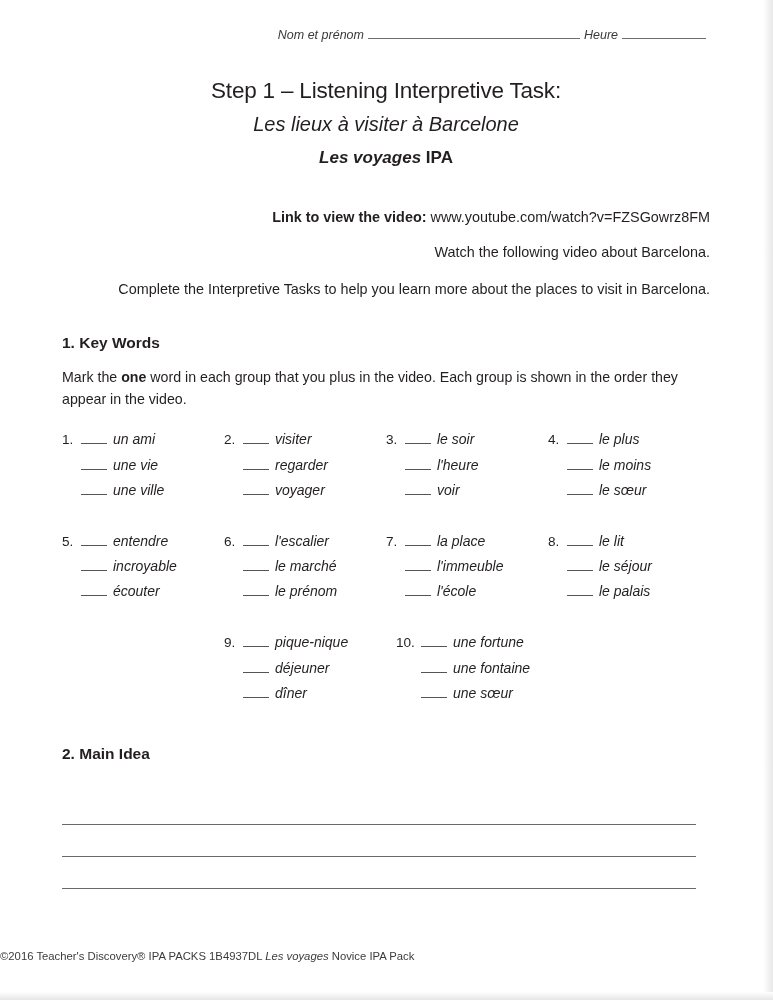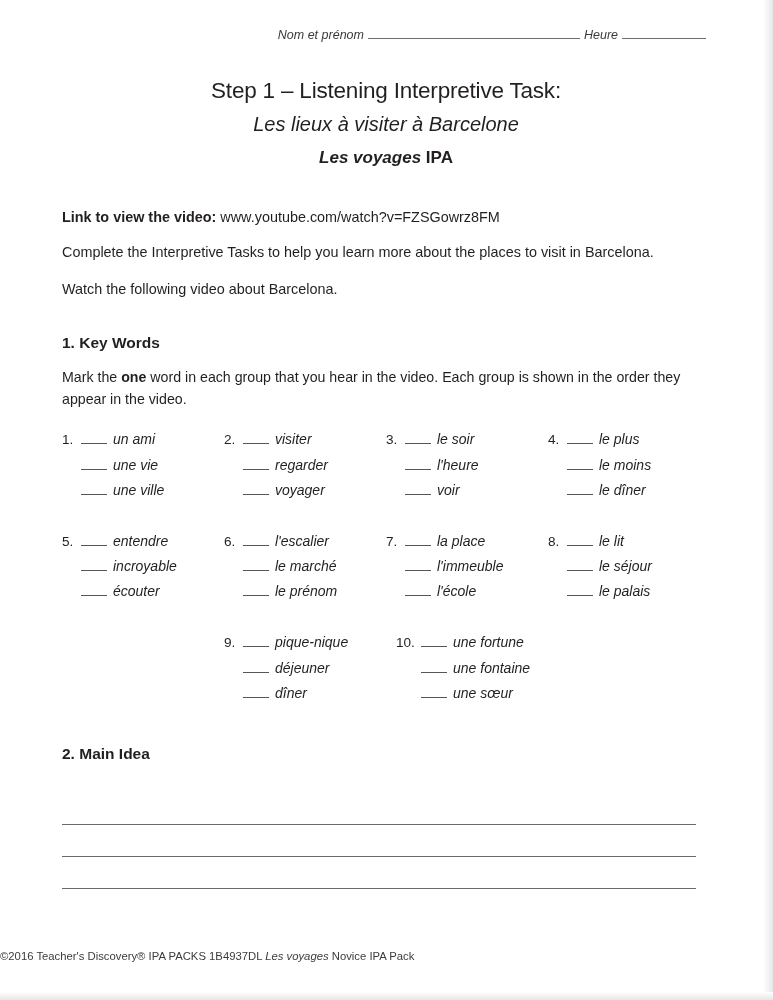--- a/index.html
+++ b/index.html
@@ -78,21 +78,21 @@
   .title-third {
     font-size: 17px;
     font-weight: bold;
     margin-top: 12px;
   }
   .title-third .ital { font-style: italic; }
 
   
   .intro { margin-top: 38px; font-size: 14.4px; line-height: 1.55; }
   .intro .lead { font-weight: bold; }
-  .intro p { margin: 0 0 14px 0; }
+  .intro p { margin: 0 0 14px 0; text-align: right; }
   .intro p.first { margin-bottom: 13px; }
 
   
   .section-head {
     font-size: 15.5px;
     font-weight: bold;
     margin-top: 34px;
     margin-bottom: 14px;
   }
   .section-note {
@@ -181,27 +181,27 @@
       <div class="title-third">
         <span class="ital">Les voyages</span><span> IPA</span>
       </div>
     </div>
 
     <div class="intro">
       <p class="first">
         <span class="lead">Link to view the video:</span>
         <span>www.youtube.com/watch?v=FZSGowrz8FM</span>
       </p>
+      <p>Watch the following video about Barcelona.</p>
       <p>Complete the Interpretive Tasks to help you learn more about the places to visit in Barcelona.</p>
-      <p>Watch the following video about Barcelona.</p>
     </div>
 
     <div class="section-head">1. Key Words</div>
     <p class="section-note">
-      <span>Mark the </span><b>one</b><span> word in each group that you hear in the video. Each group is shown in the order they appear in the video.</span>
+      <span>Mark the </span><b>one</b><span> word in each group that you plus in the video. Each group is shown in the order they appear in the video.</span>
     </p>
 
     <div class="kw-grid">
 
       <div class="kw-row">
         <div class="kw-col">
           <div class="kw-item">
             <span class="kw-num">1.</span>
             <span class="kw-blank"></span>
             <span class="kw-word">un ami</span>
@@ -261,21 +261,21 @@
             <span class="kw-word">le plus</span>
           </div>
           <div class="kw-item">
             <span class="kw-num"></span>
             <span class="kw-blank"></span>
             <span class="kw-word">le moins</span>
           </div>
           <div class="kw-item">
             <span class="kw-num"></span>
             <span class="kw-blank"></span>
-            <span class="kw-word">le dîner</span>
+            <span class="kw-word">le sœur</span>
           </div>
         </div>
       </div>
 
       <div class="kw-row">
         <div class="kw-col">
           <div class="kw-item">
             <span class="kw-num">5.</span>
             <span class="kw-blank"></span>
             <span class="kw-word">entendre</span>

